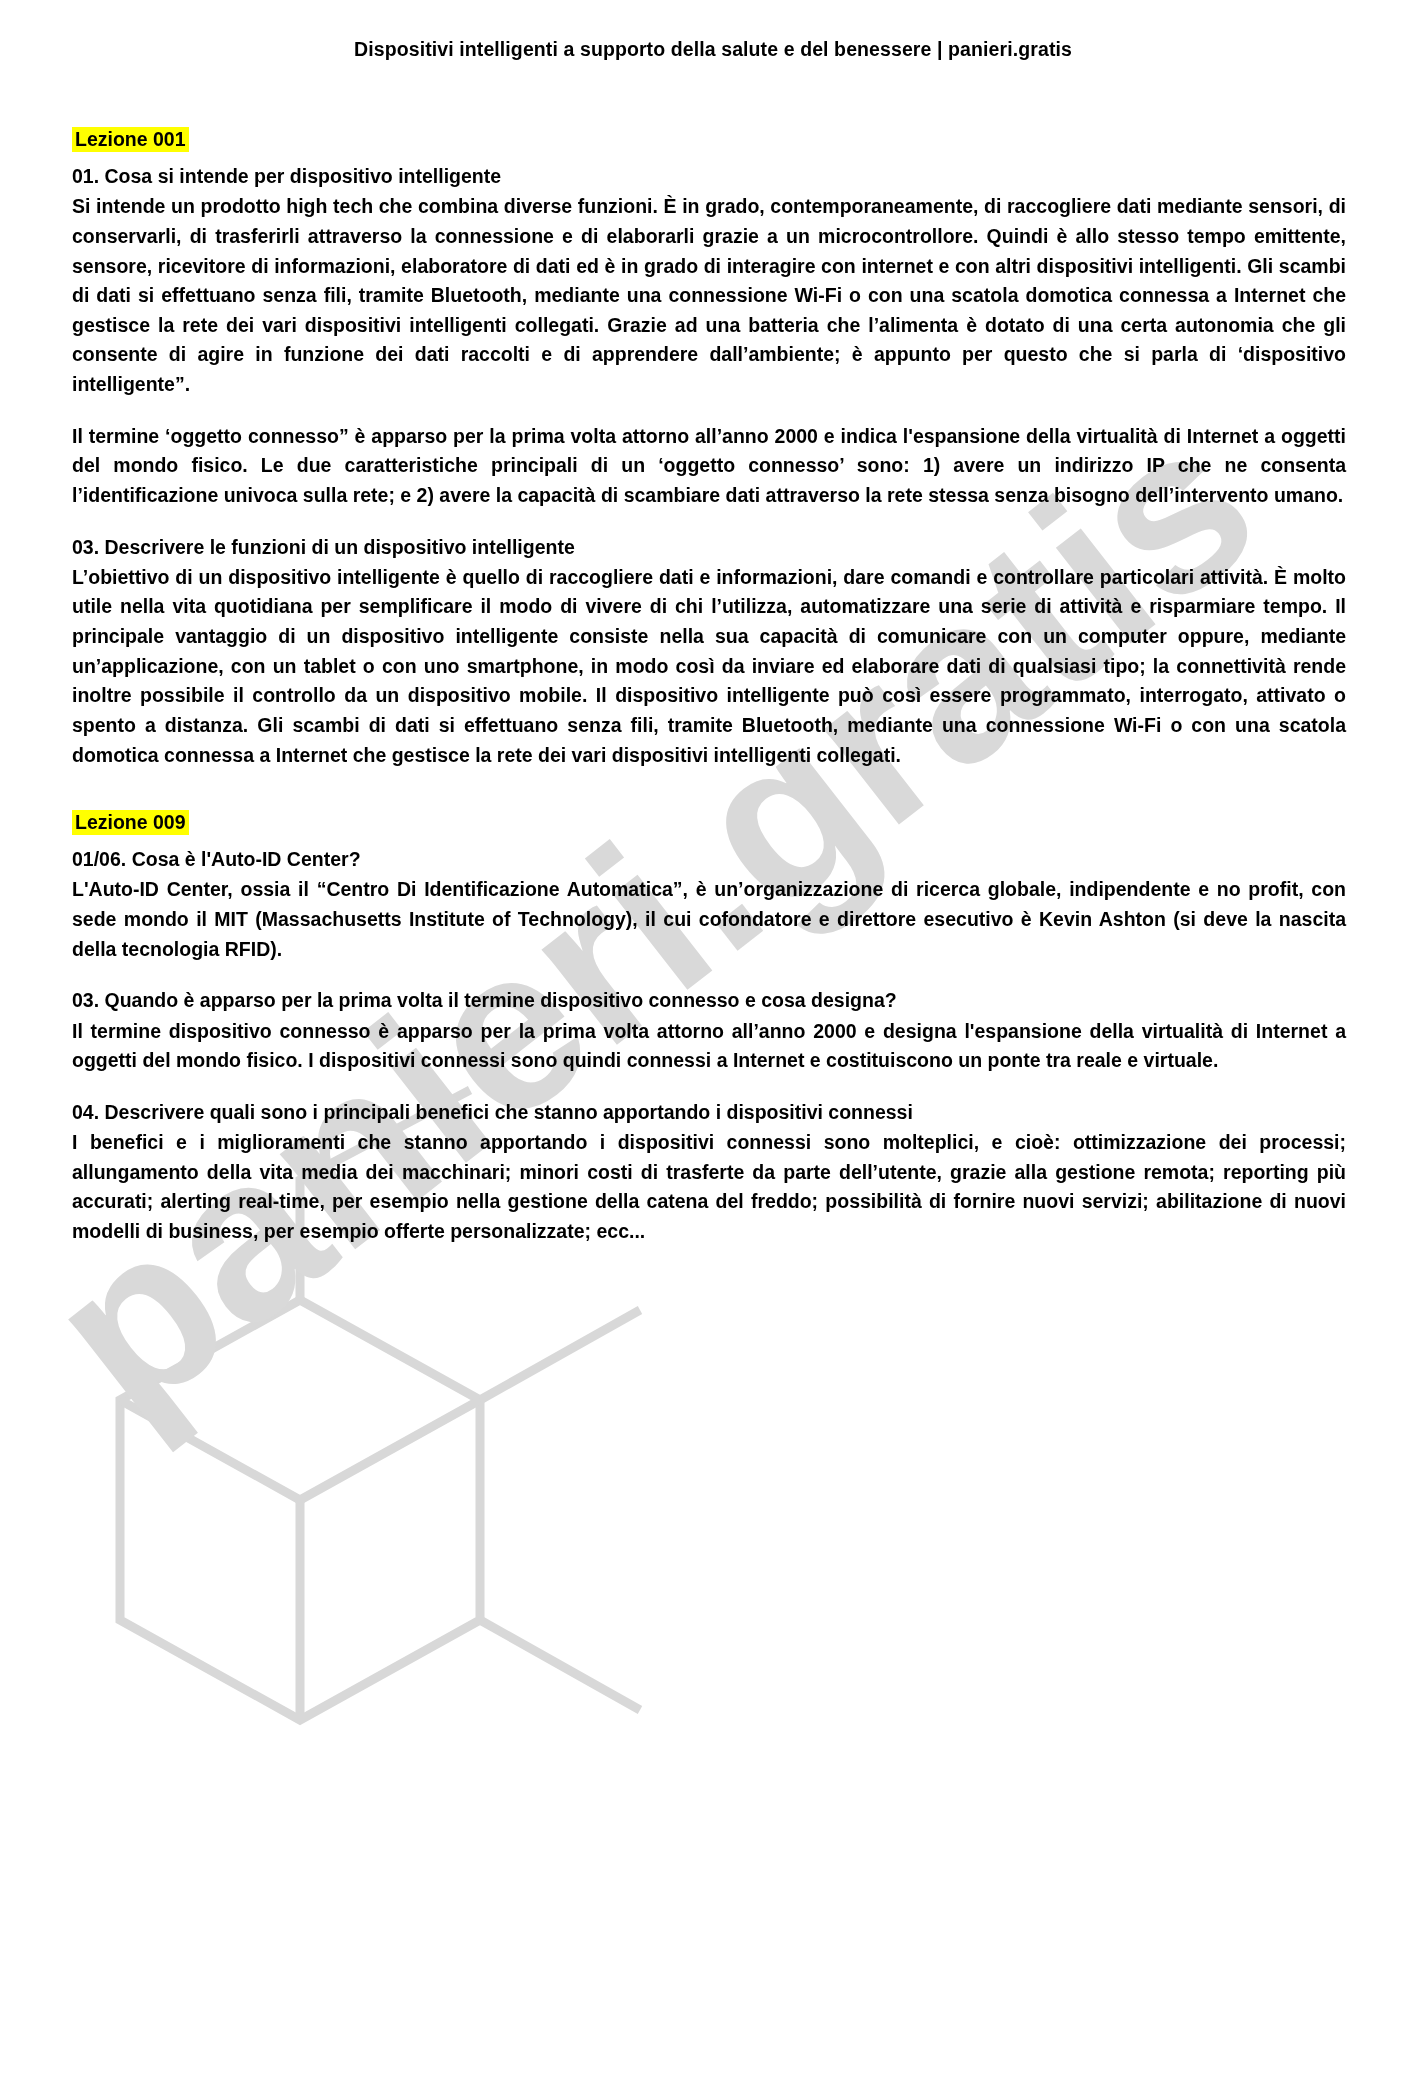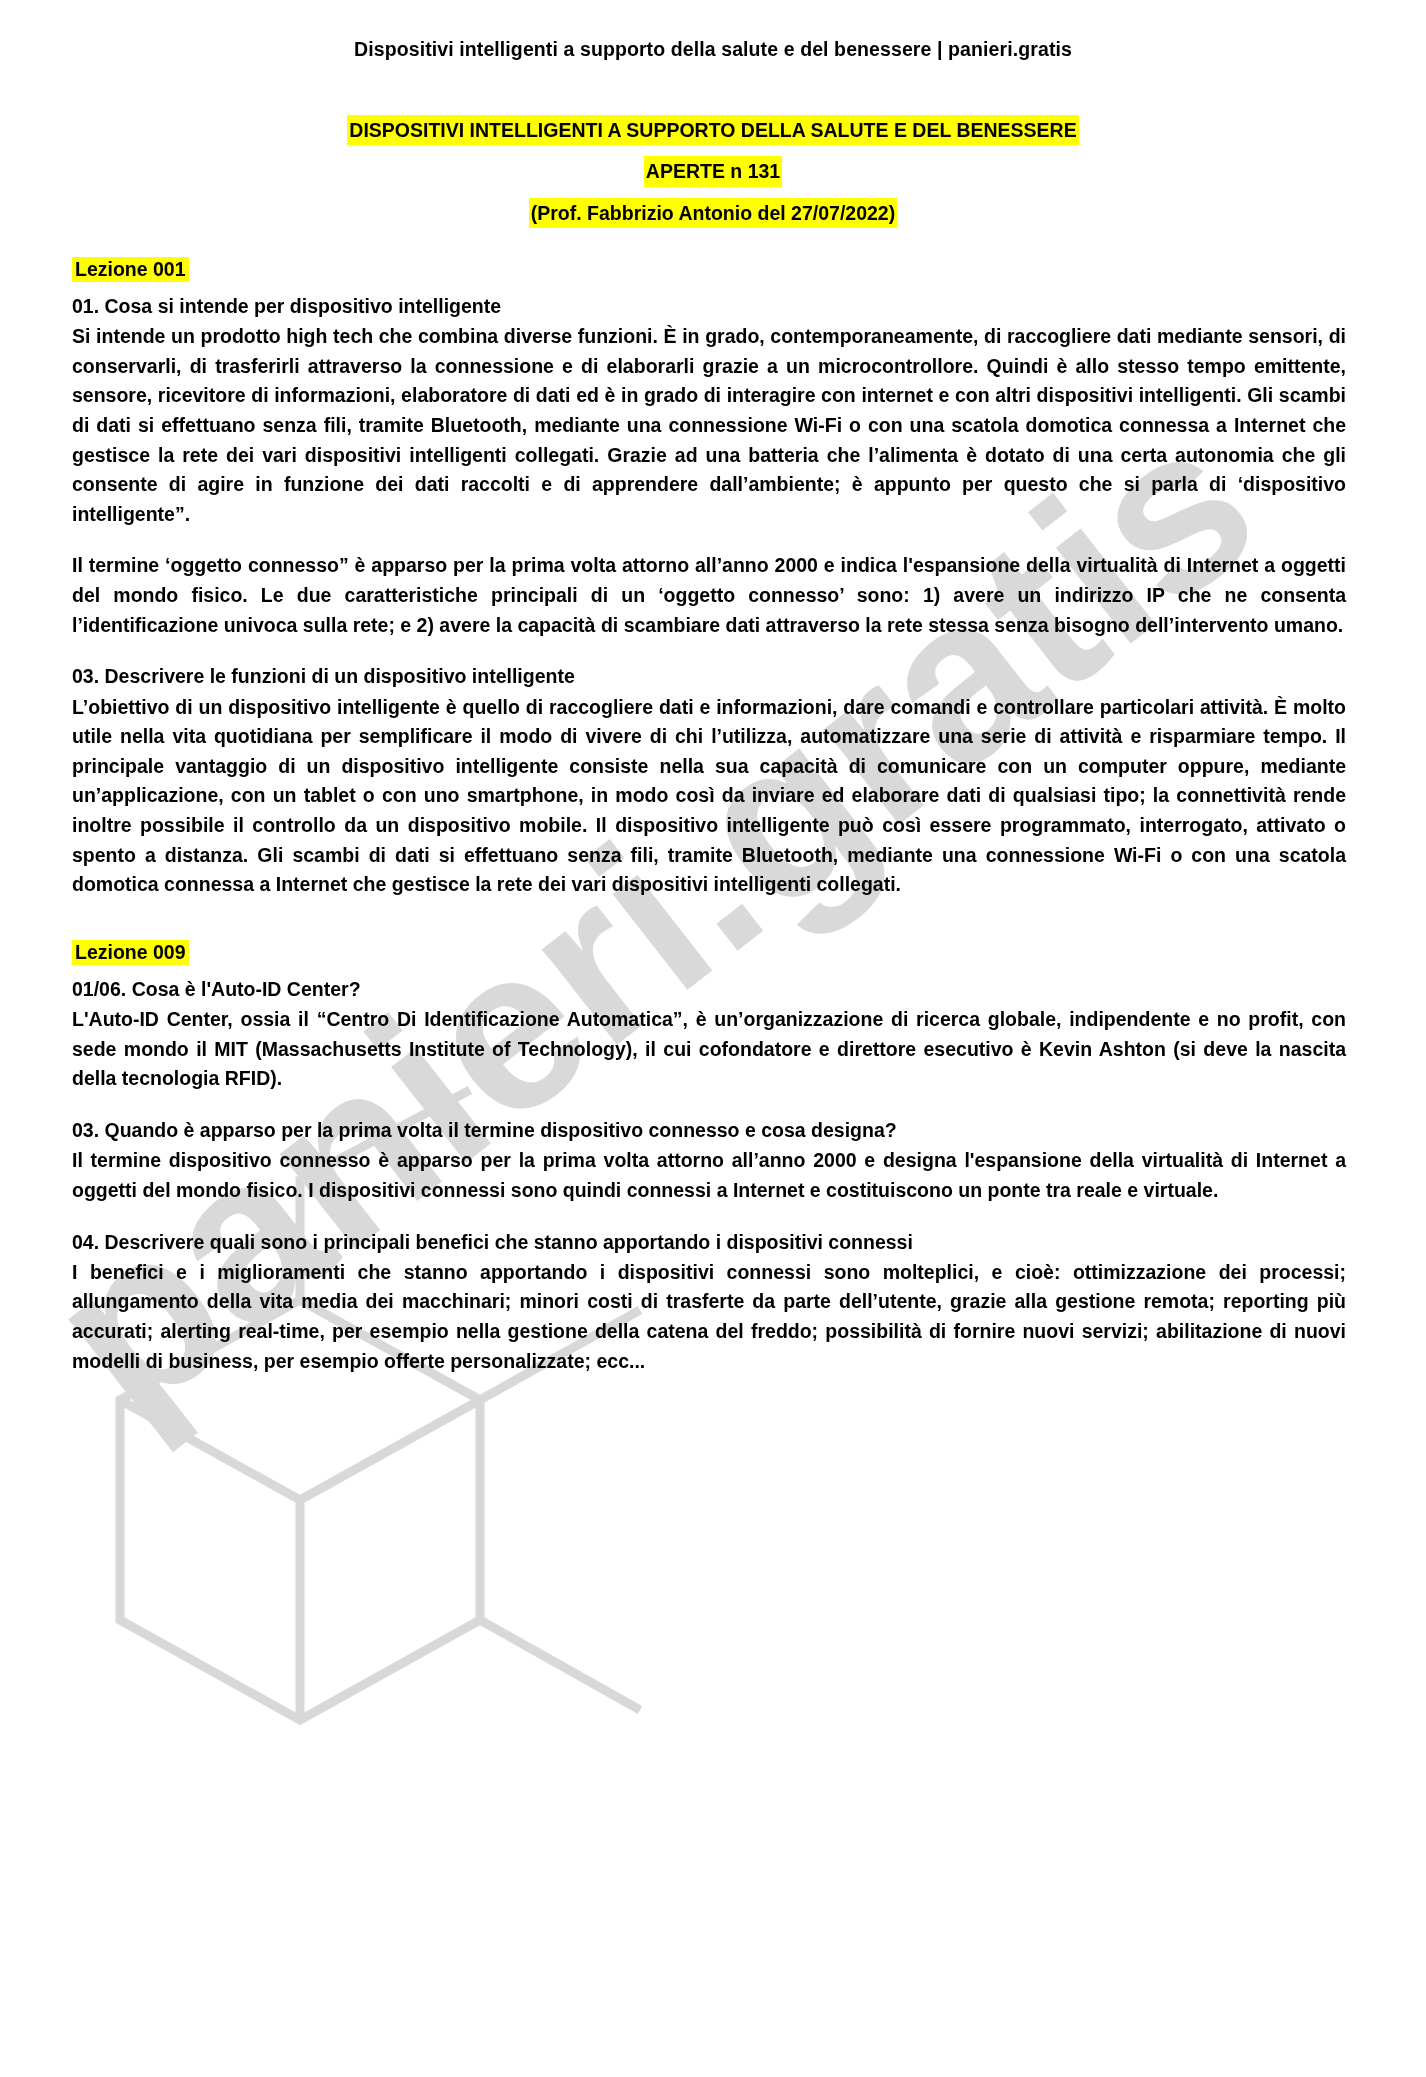--- a/index.html
+++ b/index.html
@@ -97,25 +97,20 @@
       <path d="M480 1400 L640 1310"></path>
       <path d="M480 1620 L640 1710"></path>
     </g>
     <text x="700" y="980" transform="rotate(-38 700 980)" font-family="Liberation Sans, sans-serif" font-size="230" font-weight="bold" fill="#d9d9d9" text-anchor="middle">panieri.gratis</text>
   </svg>
 
   <div class="content">
 
     <div class="doc-header">Dispositivi intelligenti a supporto della salute e del benessere | panieri.gratis</div>
 
-    <div class="title-block">
-      <div><span class="title-line">DISPOSITIVI INTELLIGENTI A SUPPORTO DELLA SALUTE E DEL BENESSERE</span></div>
-      <div><span class="title-line">APERTE n 131</span></div>
-      <div><span class="title-line">(Prof. Fabbrizio Antonio del 27/07/2022)</span></div>
-    </div>
 
     <div>
       <div class="lesson-heading first">Lezione 001</div>
 
       <div class="qa-block">
         <p class="q">01. Cosa si intende per dispositivo intelligente</p>
         <p class="a">Si intende un prodotto high tech che combina diverse funzioni. È in grado, contemporaneamente, di raccogliere dati mediante sensori, di conservarli, di trasferirli attraverso la connessione e di elaborarli grazie a un microcontrollore. Quindi è allo stesso tempo emittente, sensore, ricevitore di informazioni, elaboratore di dati ed è in grado di interagire con internet e con altri dispositivi intelligenti. Gli scambi di dati si effettuano senza fili, tramite Bluetooth, mediante una connessione Wi-Fi o con una scatola domotica connessa a Internet che gestisce la rete dei vari dispositivi intelligenti collegati. Grazie ad una batteria che l’alimenta è dotato di una certa autonomia che gli consente di agire in funzione dei dati raccolti e di apprendere dall’ambiente; è appunto per questo che si parla di ‘dispositivo intelligente”.</p>
       </div>
 
       <div class="qa-block">

